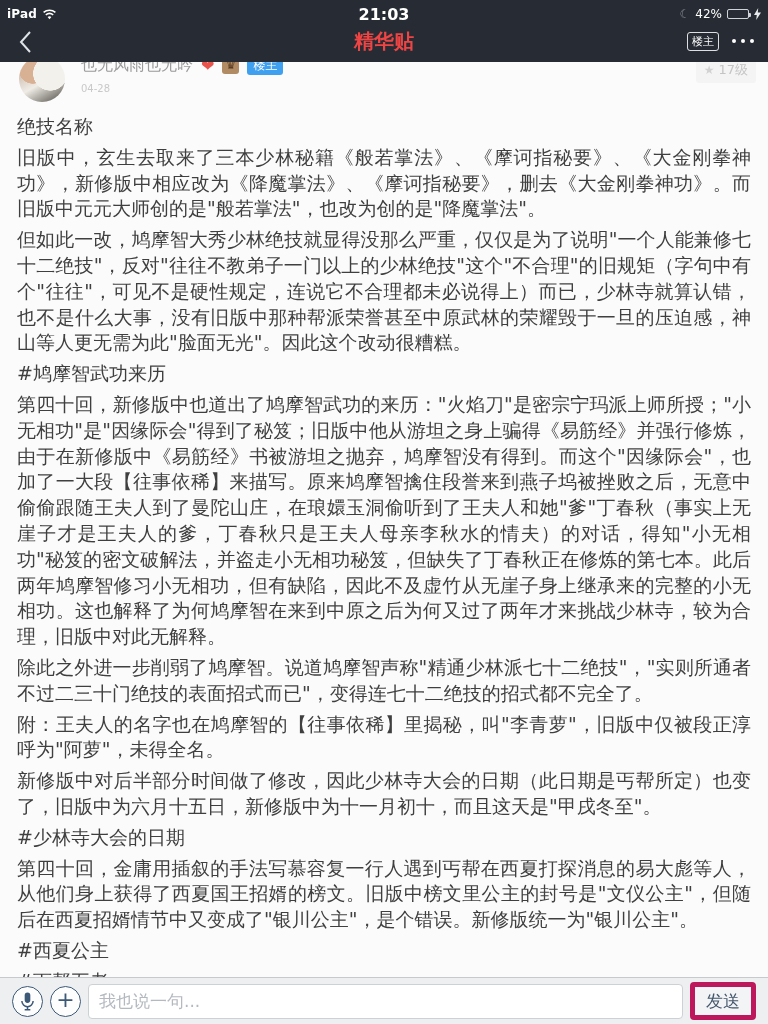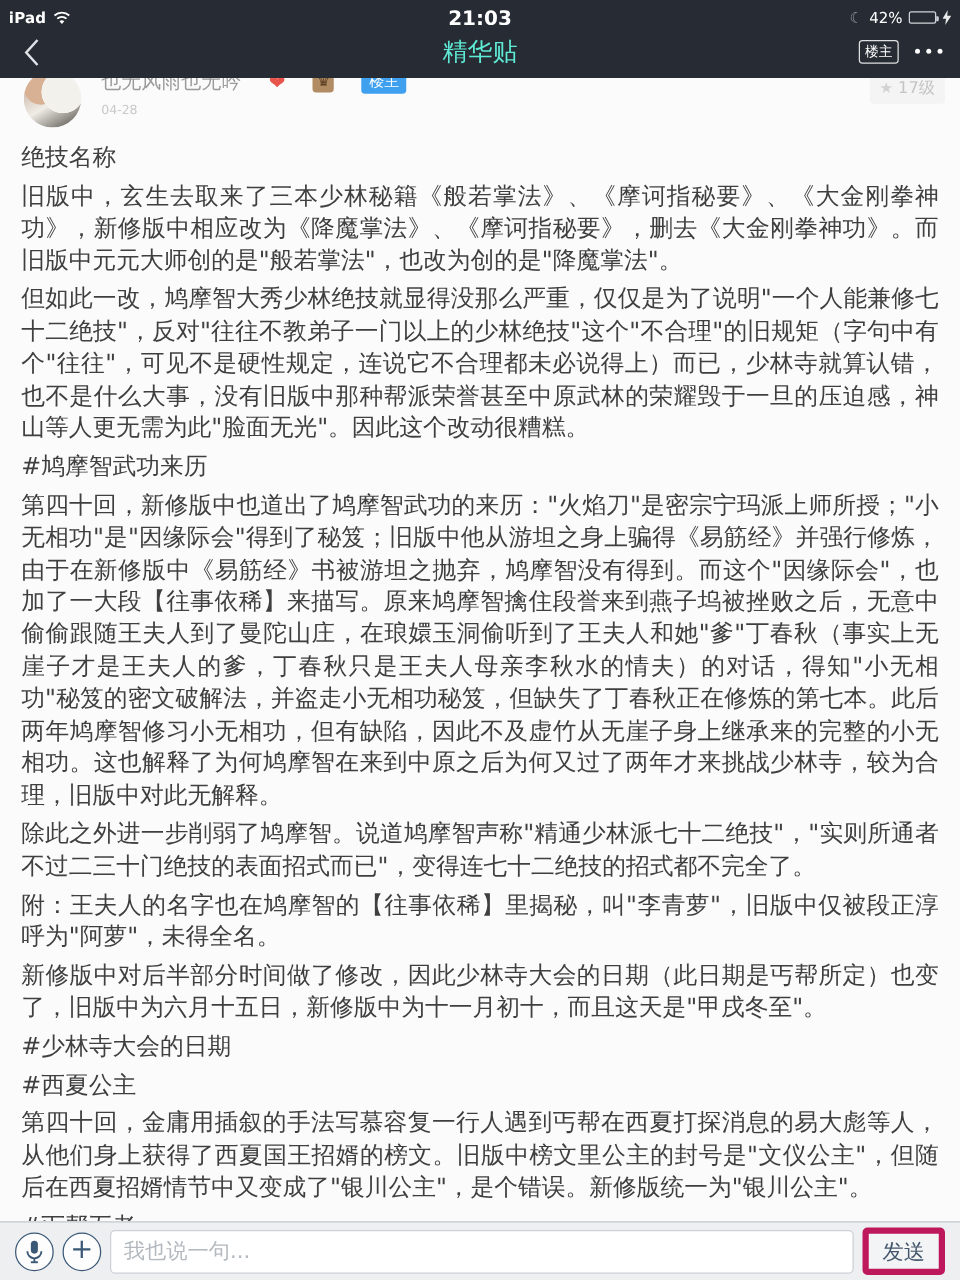--- a/index.html
+++ b/index.html
@@ -16,37 +16,37 @@
   .moon-icon { color:#8e949b; font-size:12px; line-height:1; }
   .battery { width:22px; height:10px; border:1px solid #cfd3d8; border-radius:2px; position:relative; padding:1px; }
   .battery .fill { height:100%; width:42%; background:#53d86a; border-radius:1px; }
   .battery:after { content:""; position:absolute; right:-3px; top:2.5px; width:2px; height:4px; background:#cfd3d8; border-radius:0 1px 1px 0; }
   .bolt-icon svg { display:block; }
 
   
   .nav-bar { position:fixed; top:20px; left:0; width:768px; height:42px; background:#272c34; z-index:20;
     display:flex; align-items:center; }
   .back-button { position:absolute; left:10px; top:8px; width:30px; height:28px; display:flex; align-items:center; justify-content:center; cursor:pointer; }
-  .nav-title { position:absolute; left:0; right:0; text-align:center; color:#5eead4; font-size:20px; }
+  .nav-title { position:absolute; left:0; right:0; text-align:center; color:#ef4444; font-size:20px;font-weight:bold; }
   .nav-right { position:absolute; right:14px; top:0; height:42px; display:flex; align-items:center; gap:13px; }
   .lz-filter { border:1px solid rgba(255,255,255,.85); color:#fff; font-size:11px; padding:3px 4px; border-radius:3px; line-height:1; cursor:pointer; }
   .more-button { display:flex; gap:5px; cursor:pointer; padding:4px 0; }
   .more-button i { width:4px; height:4px; border-radius:50%; background:#fff; }
 
   
   .content { position:absolute; top:54px; left:0; width:768px; z-index:1; background:#fbfbfb; }
 
   .post-header { position:relative; height:58px; }
   .avatar { position:absolute; left:19px; top:2px; width:46px; height:46px; border-radius:50%;
     background:
       radial-gradient(circle at 68% 38%, #f3f1ec 0 40%, rgba(0,0,0,0) 41%),
       radial-gradient(circle at 30% 30%, #d8b094 0 30%, rgba(0,0,0,0) 31%),
       linear-gradient(150deg,#b79b86 0%, #efece6 55%, #4b4640 100%);
   }
-  .user-line { position:absolute; left:81px; top:1px; display:flex; align-items:center; gap:22px; }
+  .user-line { position:absolute; left:81px; top:1px; display:flex; align-items:center; gap:8px; }
   .username { color:#9b9b9b; font-size:16px; }
   .heart-badge-icon { color:#e8544c; font-size:16px; line-height:1; }
   .medal-badge-icon { width:17px; height:17px; border-radius:3px; background:#b08b63; color:#5a3d22; font-size:11px;
     display:flex; align-items:center; justify-content:center; line-height:1; }
   .op-badge { background:#3fa0f0; color:#fff; font-size:12px; padding:2px 6px; border-radius:3px; line-height:1.2; }
   .post-date { position:absolute; left:81px; top:29px; color:#c9c9c9; font-size:10px; }
   .level-chip { position:absolute; right:12px; top:3px; background:#f4f4f4; border-radius:3px; padding:4px 8px;
     color:#c4c4c4; font-size:13px; display:flex; align-items:center; gap:4px; }
   .star-icon { color:#d2d2d2; font-size:12px; line-height:1; }
 
@@ -87,22 +87,22 @@
   <div class="post-body">
     <p>绝技名称</p>
     <p>旧版中，玄生去取来了三本少林秘籍《般若掌法》、《摩诃指秘要》、《大金刚拳神功》，新修版中相应改为《降魔掌法》、《摩诃指秘要》，删去《大金刚拳神功》。而旧版中元元大师创的是"般若掌法"，也改为创的是"降魔掌法"。</p>
     <p>但如此一改，鸠摩智大秀少林绝技就显得没那么严重，仅仅是为了说明"一个人能兼修七十二绝技"，反对"往往不教弟子一门以上的少林绝技"这个"不合理"的旧规矩（字句中有个"往往"，可见不是硬性规定，连说它不合理都未必说得上）而已，少林寺就算认错，也不是什么大事，没有旧版中那种帮派荣誉甚至中原武林的荣耀毁于一旦的压迫感，神山等人更无需为此"脸面无光"。因此这个改动很糟糕。</p>
     <p>#鸠摩智武功来历</p>
     <p>第四十回，新修版中也道出了鸠摩智武功的来历："火焰刀"是密宗宁玛派上师所授；"小无相功"是"因缘际会"得到了秘笈；旧版中他从游坦之身上骗得《易筋经》并强行修炼，由于在新修版中《易筋经》书被游坦之抛弃，鸠摩智没有得到。而这个"因缘际会"，也加了一大段【往事依稀】来描写。原来鸠摩智擒住段誉来到燕子坞被挫败之后，无意中偷偷跟随王夫人到了曼陀山庄，在琅嬛玉洞偷听到了王夫人和她"爹"丁春秋（事实上无崖子才是王夫人的爹，丁春秋只是王夫人母亲李秋水的情夫）的对话，得知"小无相功"秘笈的密文破解法，并盗走小无相功秘笈，但缺失了丁春秋正在修炼的第七本。此后两年鸠摩智修习小无相功，但有缺陷，因此不及虚竹从无崖子身上继承来的完整的小无相功。这也解释了为何鸠摩智在来到中原之后为何又过了两年才来挑战少林寺，较为合理，旧版中对此无解释。</p>
     <p>除此之外进一步削弱了鸠摩智。说道鸠摩智声称"精通少林派七十二绝技"，"实则所通者不过二三十门绝技的表面招式而已"，变得连七十二绝技的招式都不完全了。</p>
     <p>附：王夫人的名字也在鸠摩智的【往事依稀】里揭秘，叫"李青萝"，旧版中仅被段正淳呼为"阿萝"，未得全名。</p>
     <p>新修版中对后半部分时间做了修改，因此少林寺大会的日期（此日期是丐帮所定）也变了，旧版中为六月十五日，新修版中为十一月初十，而且这天是"甲戌冬至"。</p>
     <p>#少林寺大会的日期</p>
+    <p>第四十回，金庸用插叙的手法写慕容复一行人遇到丐帮在西夏打探消息的易大彪等人，从他们身上获得了西夏国王招婿的榜文。旧版中榜文里公主的封号是"文仪公主"，但随后在西夏招婿情节中又变成了"银川公主"，是个错误。新修版统一为"银川公主"。</p>
     <p>#西夏公主</p>
-    <p>第四十回，金庸用插叙的手法写慕容复一行人遇到丐帮在西夏打探消息的易大彪等人，从他们身上获得了西夏国王招婿的榜文。旧版中榜文里公主的封号是"文仪公主"，但随后在西夏招婿情节中又变成了"银川公主"，是个错误。新修版统一为"银川公主"。</p>
     <p>#丐帮五老</p>
     <p>新修版中传功长老去世，因此在少林寺大会上丐帮有五个长老，分别是传功长老吕章、宋长</p>
   </div>
 </div>
 
 <div class="status-bar">
   <div class="sb-left">
     <span class="sb-device">iPad</span>
     <span class="wifi-icon">
       <svg width="15" height="11" viewBox="0 0 15 11" fill="none">

